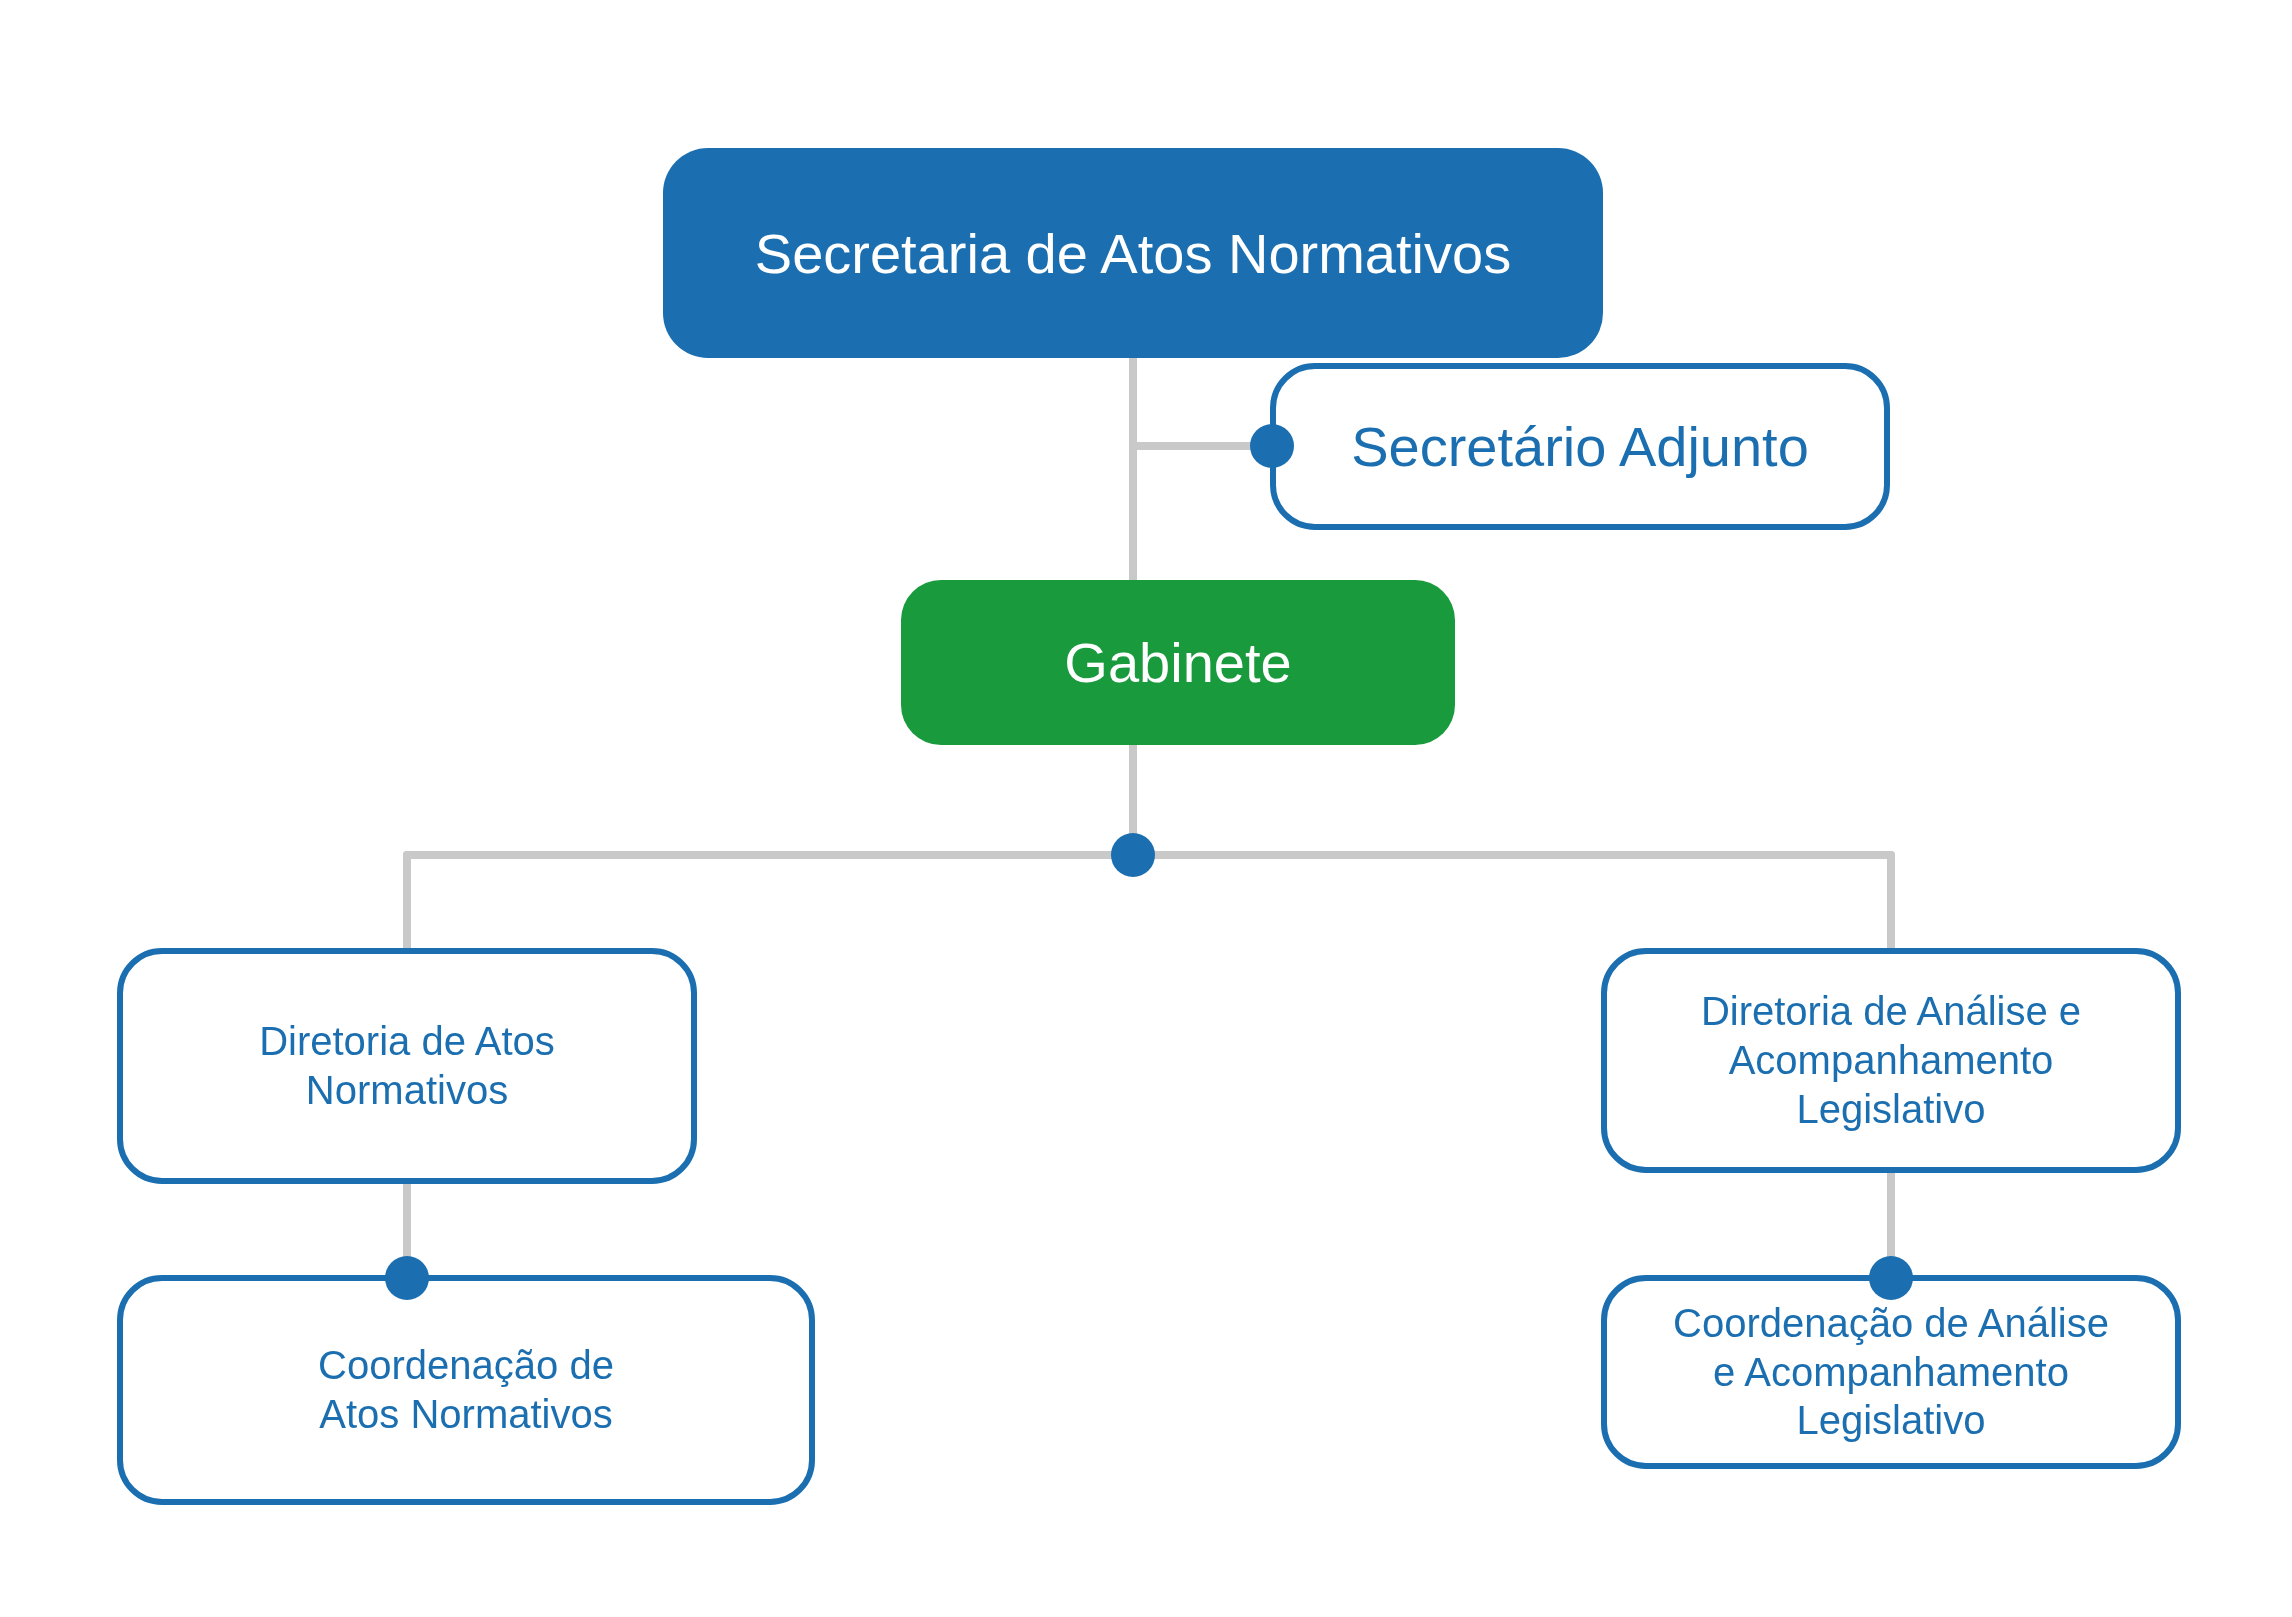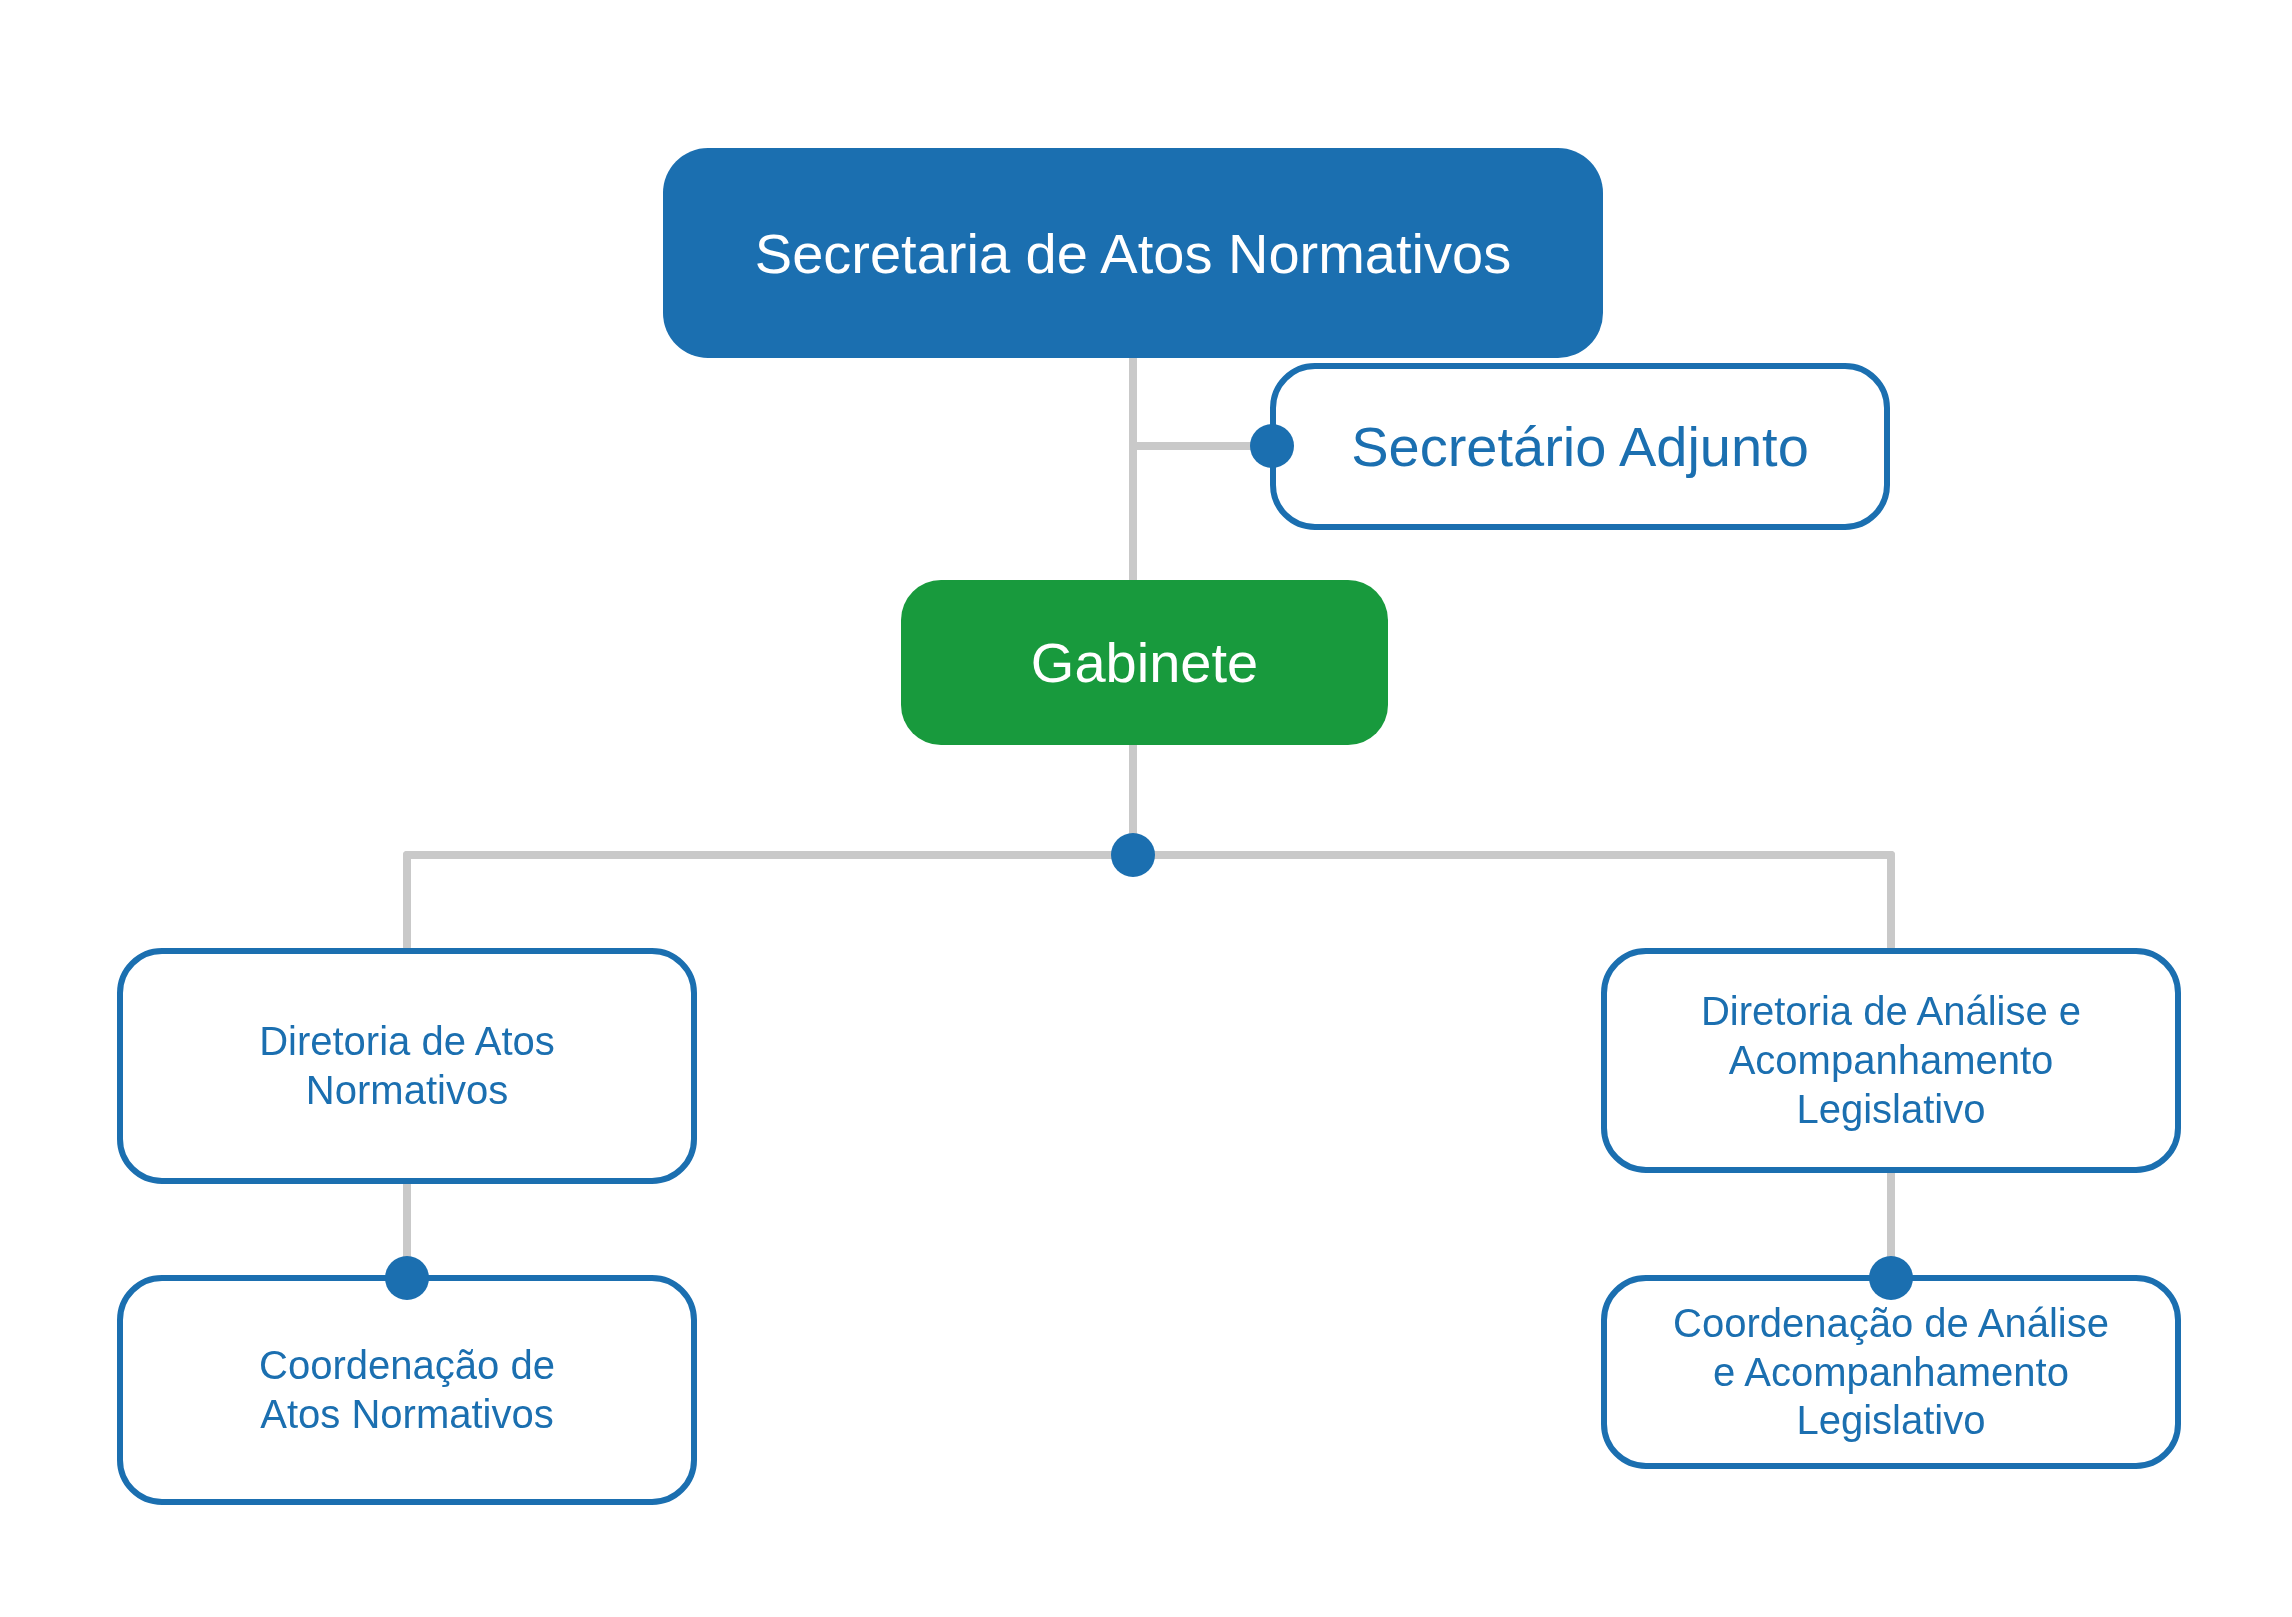--- a/index.html
+++ b/index.html
@@ -91,36 +91,36 @@
   <div class="dot" style="left:1869px; top:1256px"></div>
 
   <div class="box fill-blue" style="left:663px; top:110px; width:940px; height:210px">
     <span class="label">Secretaria de Atos Normativos</span>
   </div>
 
   <div class="box outline big" style="left:1270px; top:363px; width:620px; height:167px">
     <span class="label">Secretário Adjunto</span>
   </div>
 
-  <div class="box fill-green" style="left:901px; top:580px; width:487px; height:165px">
+  <div class="box fill-green" style="left:901px; top:580px; width:554px; height:165px">
     <span class="label">Gabinete</span>
   </div>
 
   <div class="box outline small" style="left:117px; top:948px; width:580px; height:236px">
     <span class="label">Diretoria de Atos
 Normativos</span>
   </div>
 
   <div class="box outline small" style="left:1601px; top:948px; width:580px; height:225px">
     <span class="label">Diretoria de Análise e
 Acompanhamento
 Legislativo</span>
   </div>
 
-  <div class="box outline small" style="left:117px; top:1275px; width:580px; height:230px">
+  <div class="box outline small" style="left:117px; top:1275px; width:698px; height:230px">
     <span class="label">Coordenação de
 Atos Normativos</span>
   </div>
 
   <div class="box outline small" style="left:1601px; top:1275px; width:580px; height:194px">
     <span class="label">Coordenação de Análise
 e Acompanhamento
 Legislativo</span>
   </div>
 

